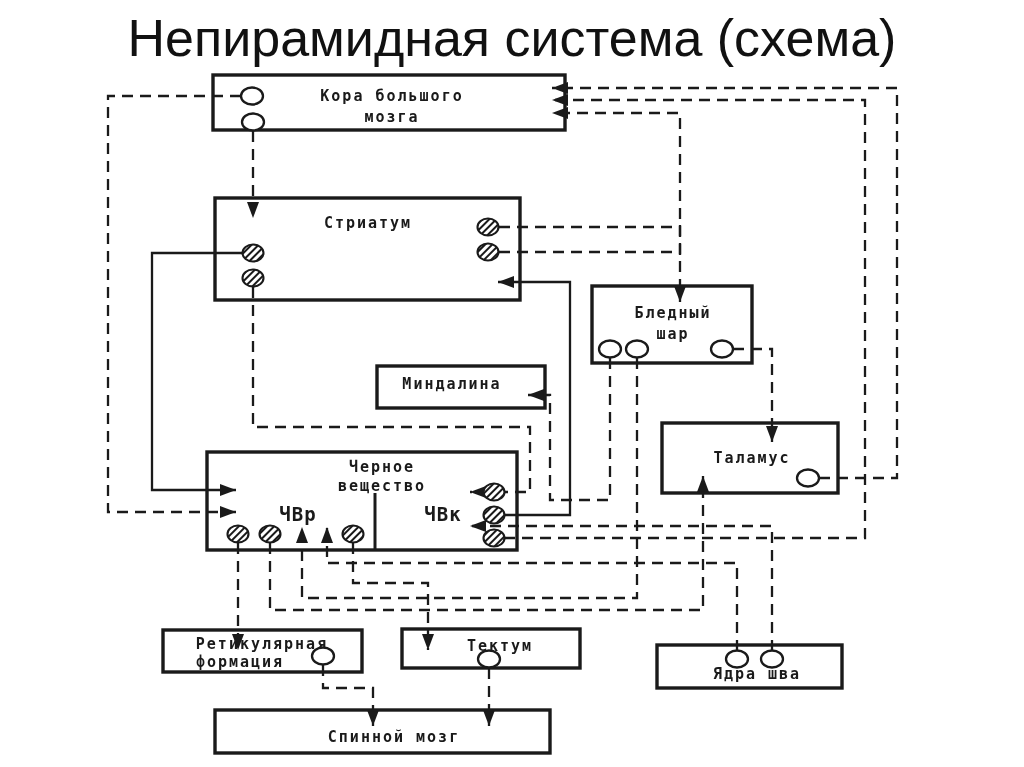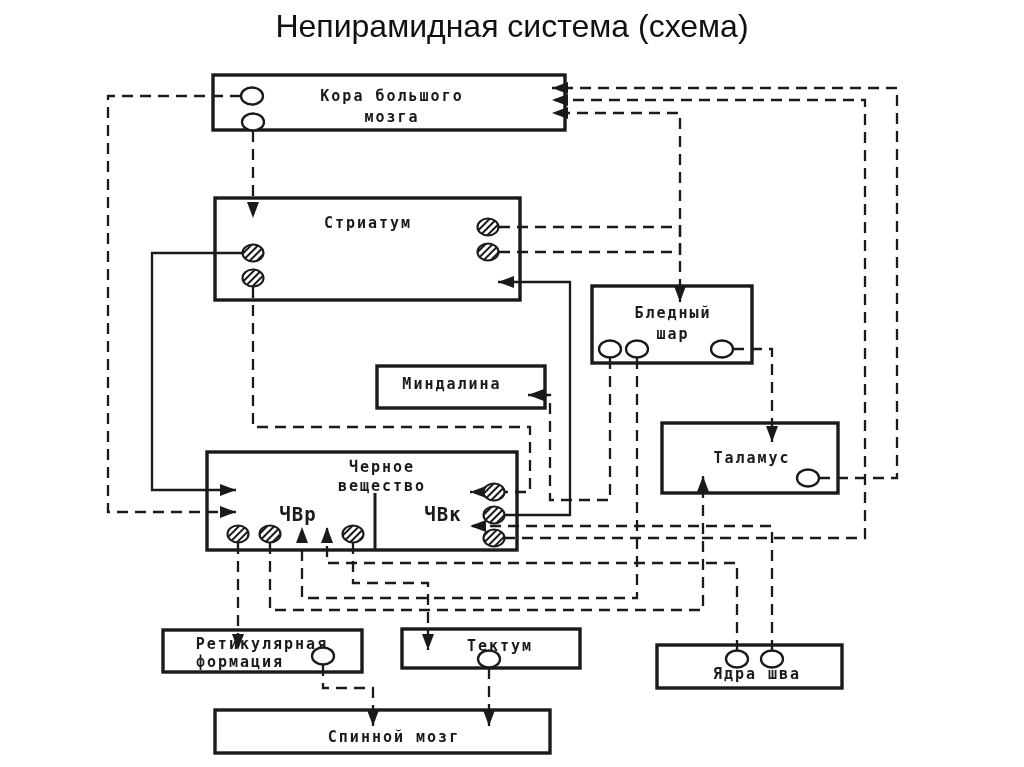--- a/index.html
+++ b/index.html
@@ -7,21 +7,21 @@
     position:relative;
     width:1024px;height:767px;
     background:#ffffff;
     overflow:hidden;
     border-bottom:2px solid #b9b9b9;
     font-family:"Liberation Sans", sans-serif;
   }
   .title{
     position:absolute;top:8px;left:0;width:100%;
     text-align:center;
-    font-size:32px;font-weight:400;color:#111;
+    font-size:52px;font-weight:400;color:#111;
     letter-spacing:0px;
     font-family:"Liberation Sans", sans-serif;
   }
   svg{position:absolute;top:0;left:0;}
   .boxlabel{
     font-family:"DejaVu Sans Mono", monospace;
     font-size:15px;letter-spacing:2px;fill:#1a1a1a;font-weight:700;
   }
   .sublabel{
     font-family:"DejaVu Sans Mono", monospace;

